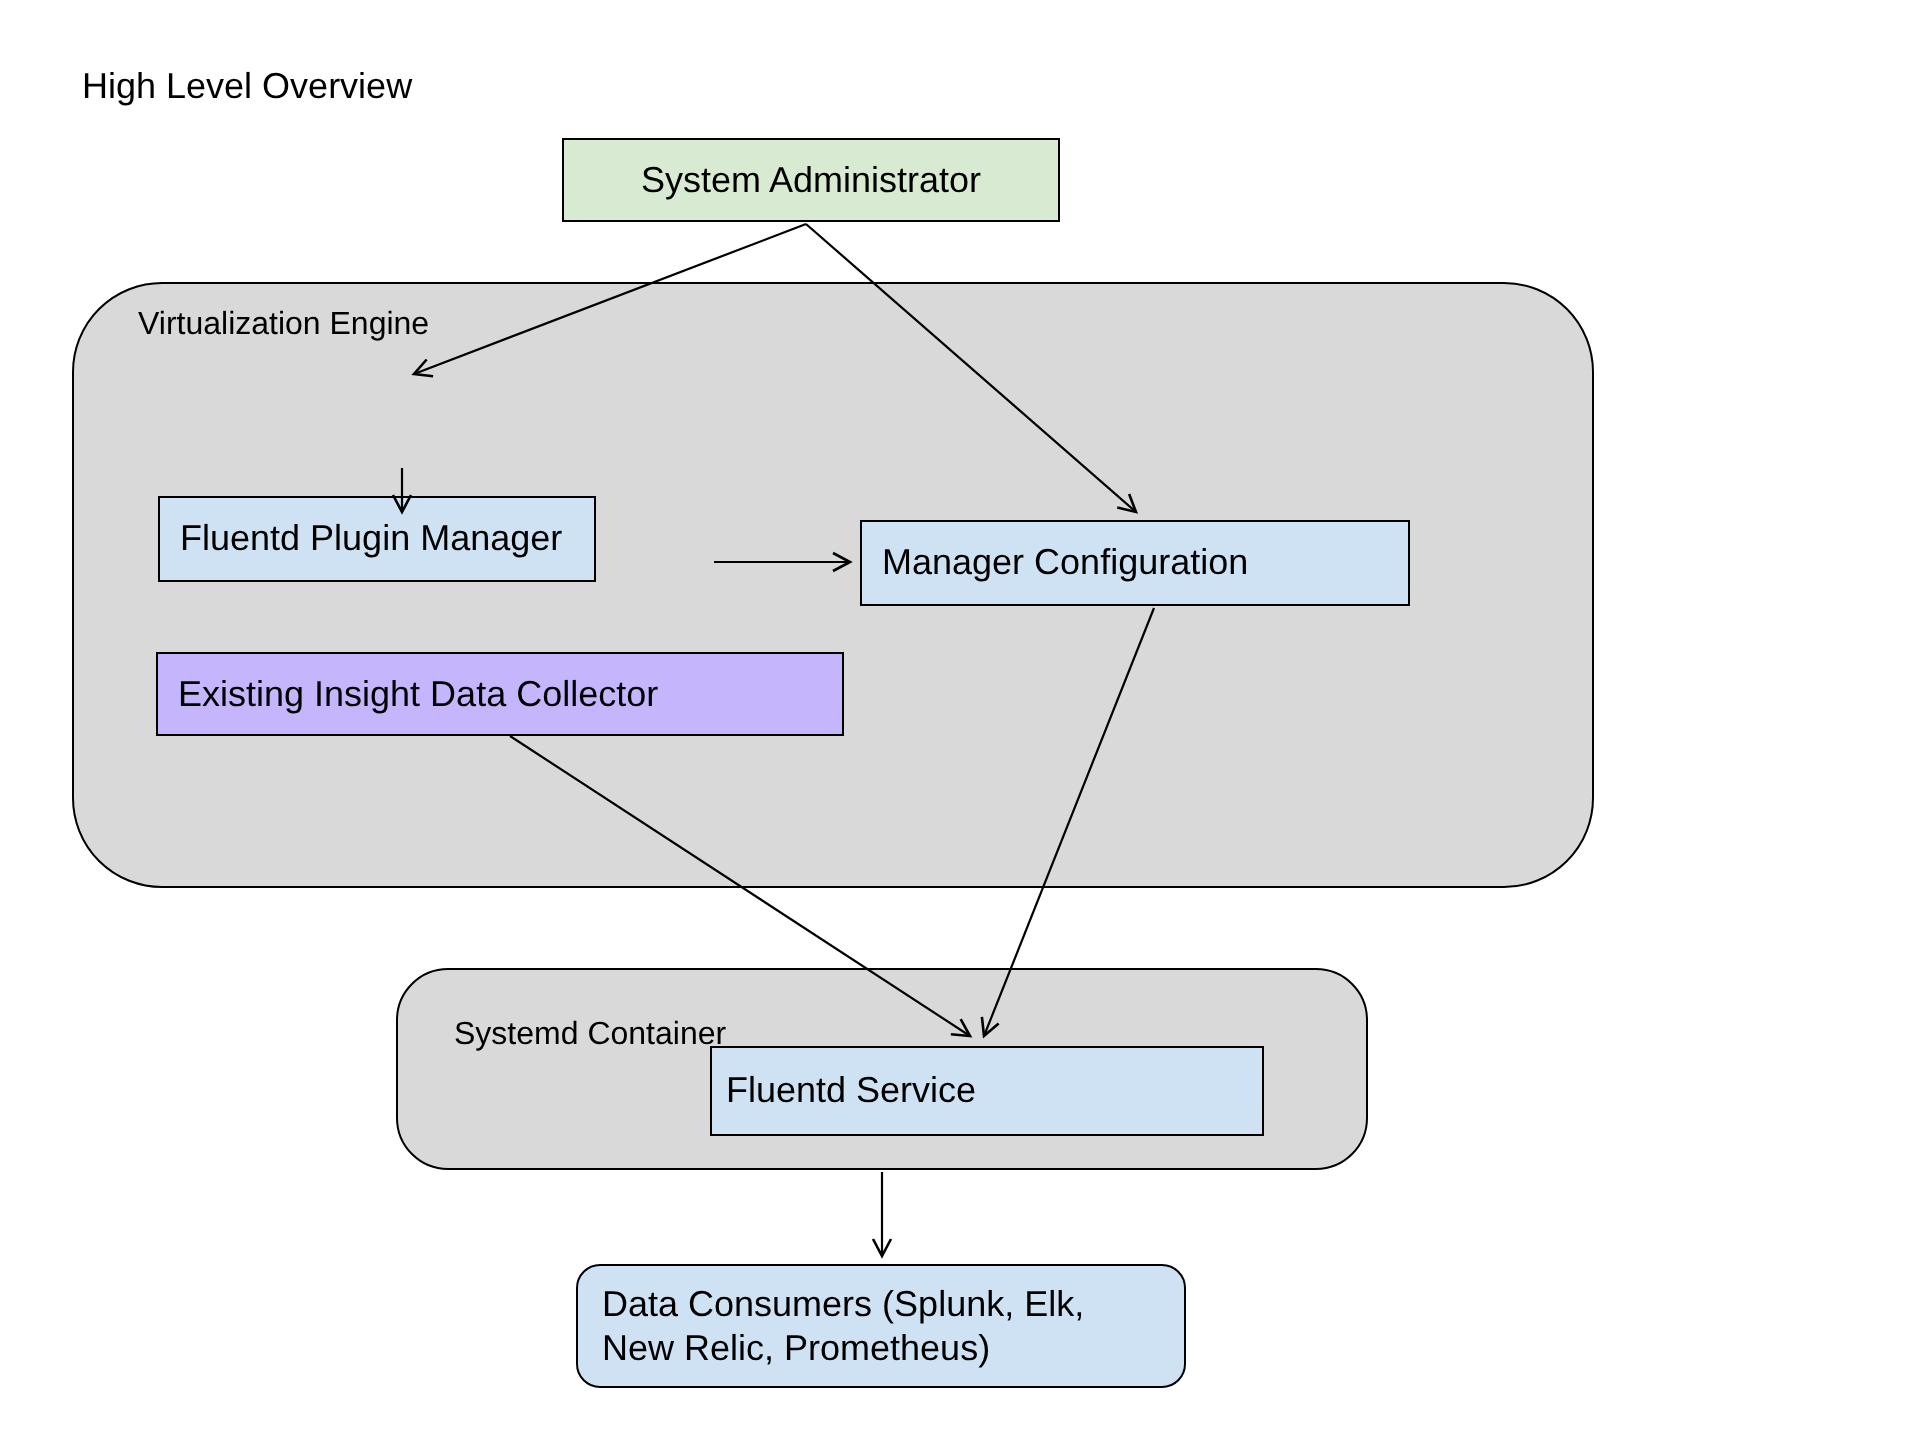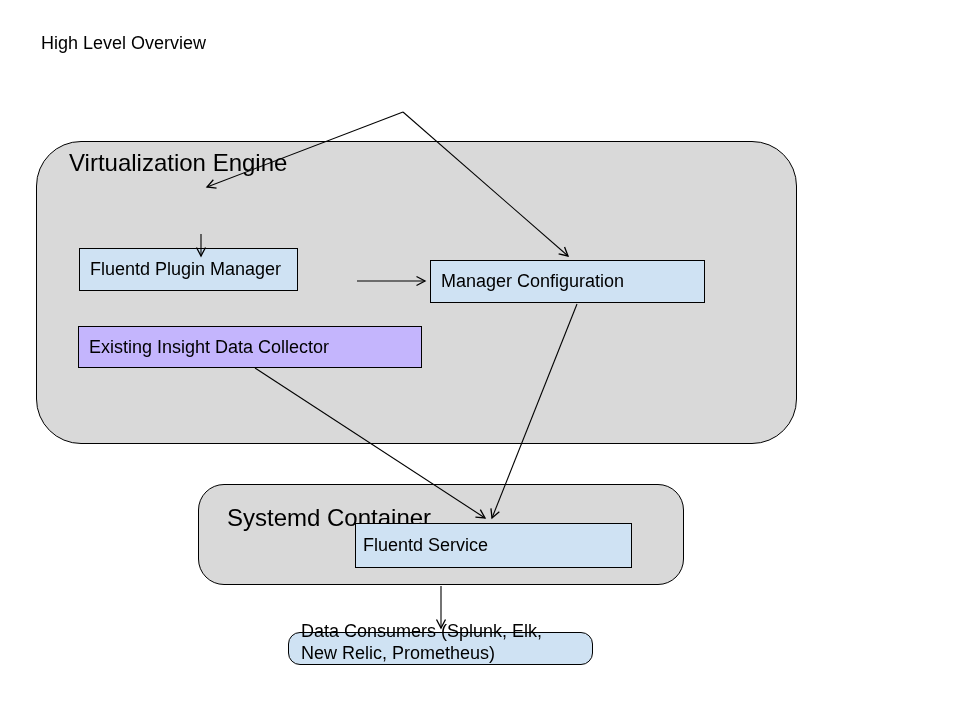--- a/index.html
+++ b/index.html
@@ -20,21 +20,21 @@
     color: #000000;
     white-space: nowrap;
   }
   .container-group {
     background: #d9d9d9;
     border: 1px solid #000000;
     z-index: 1;
   }
   .container-label {
     position: absolute;
-    font-size: 24px;
+    font-size: 16px;
     line-height: 22px;
     white-space: nowrap;
   }
   .node {
     border: 1px solid #000000;
     display: flex;
     align-items: center;
     padding-left: 10px;
     padding-right: 6px;
     font-size: 18px;
@@ -62,39 +62,42 @@
   <div class="abs page-title" style="left:41px; top:32px;">High Level Overview</div>
 
   <div class="abs container-group" style="left:36px; top:141px; width:761px; height:303px; border-radius:45px;">
     <div class="container-label" style="left:32px; top:10px;">Virtualization Engine</div>
   </div>
 
   <div class="abs container-group" style="left:198px; top:484px; width:486px; height:101px; border-radius:26px;">
     <div class="container-label" style="left:28px; top:22px;">Systemd Container</div>
   </div>
 
+  <div class="abs node fill-green centered" style="left:281px; top:69px; width:249px; height:42px;">
+    <span>System Administrator</span>
+  </div>
 
 
   <div class="abs node fill-blue" style="left:79px; top:248px; width:219px; height:43px;">
     <span>Fluentd Plugin Manager</span>
   </div>
 
   <div class="abs node fill-blue" style="left:430px; top:260px; width:275px; height:43px;">
     <span>Manager Configuration</span>
   </div>
 
   <div class="abs node fill-yellow" style="left:78px; top:326px; width:344px; height:42px;">
     <span>Existing Insight Data Collector</span>
   </div>
 
   <div class="abs node fill-blue" style="left:355px; top:523px; width:277px; height:45px; padding-left:7px;">
     <span>Fluentd Service</span>
   </div>
 
-  <div class="abs node fill-blue rounded-sm" style="left:288px; top:632px; width:305px; height:33px; padding-left:12px; line-height:22px;align-items:flex-end;">
+  <div class="abs node fill-blue rounded-sm" style="left:288px; top:632px; width:305px; height:62px; padding-left:12px; line-height:22px;">
     <span style="max-width:280px;">Data Consumers (Splunk, Elk, New Relic, Prometheus)</span>
   </div>
 
   <svg id="edges" viewBox="0 0 960 720" xmlns="http://www.w3.org/2000/svg">
     <defs>
       <marker id="arrow" markerUnits="userSpaceOnUse" markerWidth="14" markerHeight="14" viewBox="0 0 14 14" refX="11" refY="7" orient="auto">
         <path d="M2.5,2.5 L11,7 L2.5,11.5" fill="none" stroke="#000000" stroke-width="1.3"></path>
       </marker>
     </defs>
     <line x1="403" y1="112" x2="207" y2="187" stroke="#000000" stroke-width="1.1" marker-end="url(#arrow)"></line>

